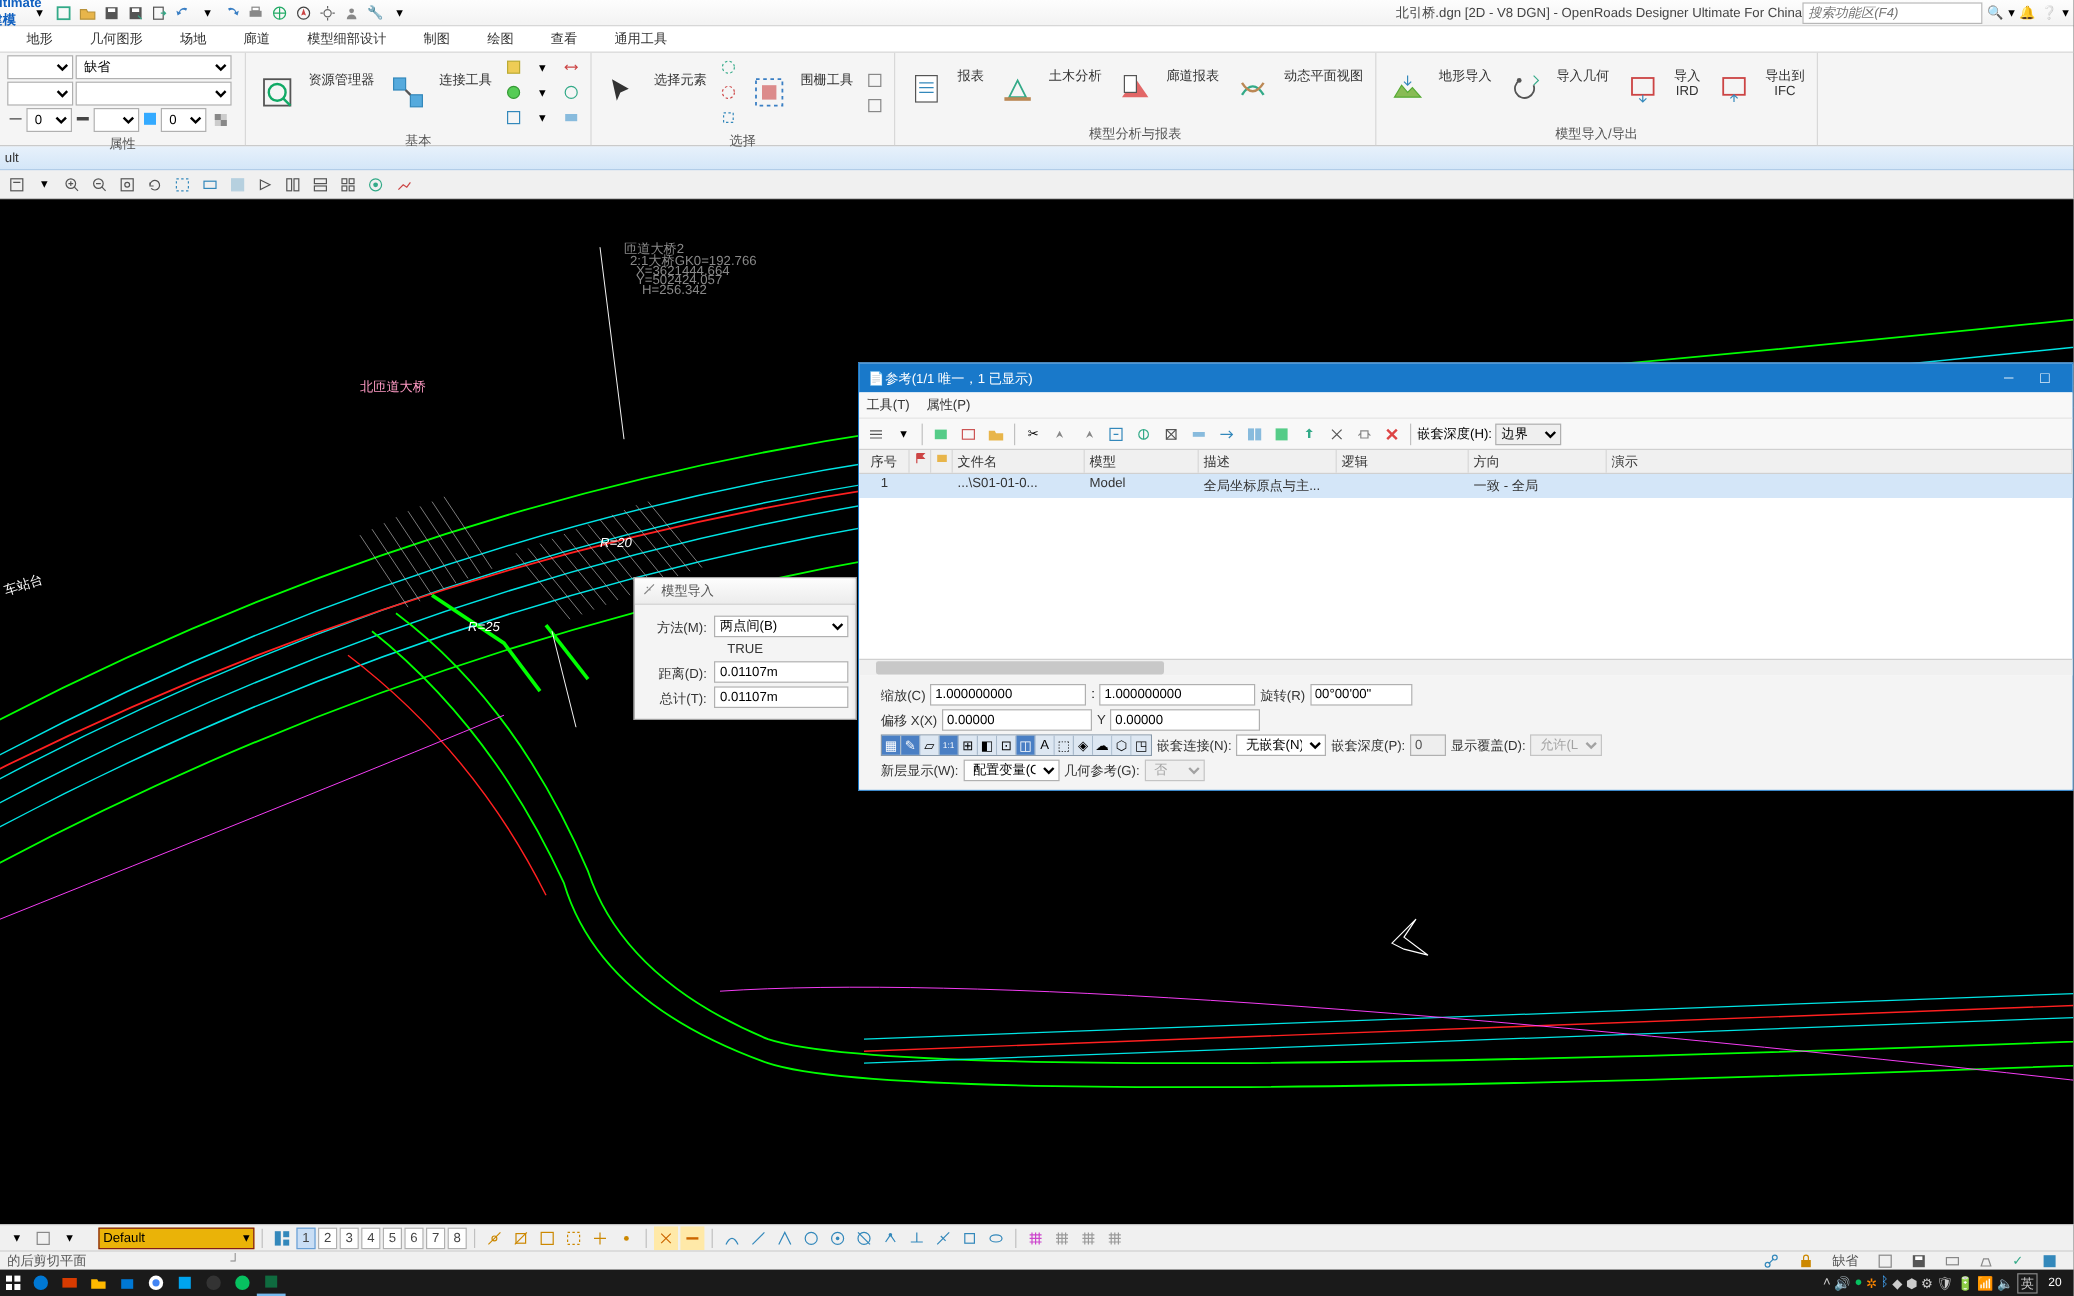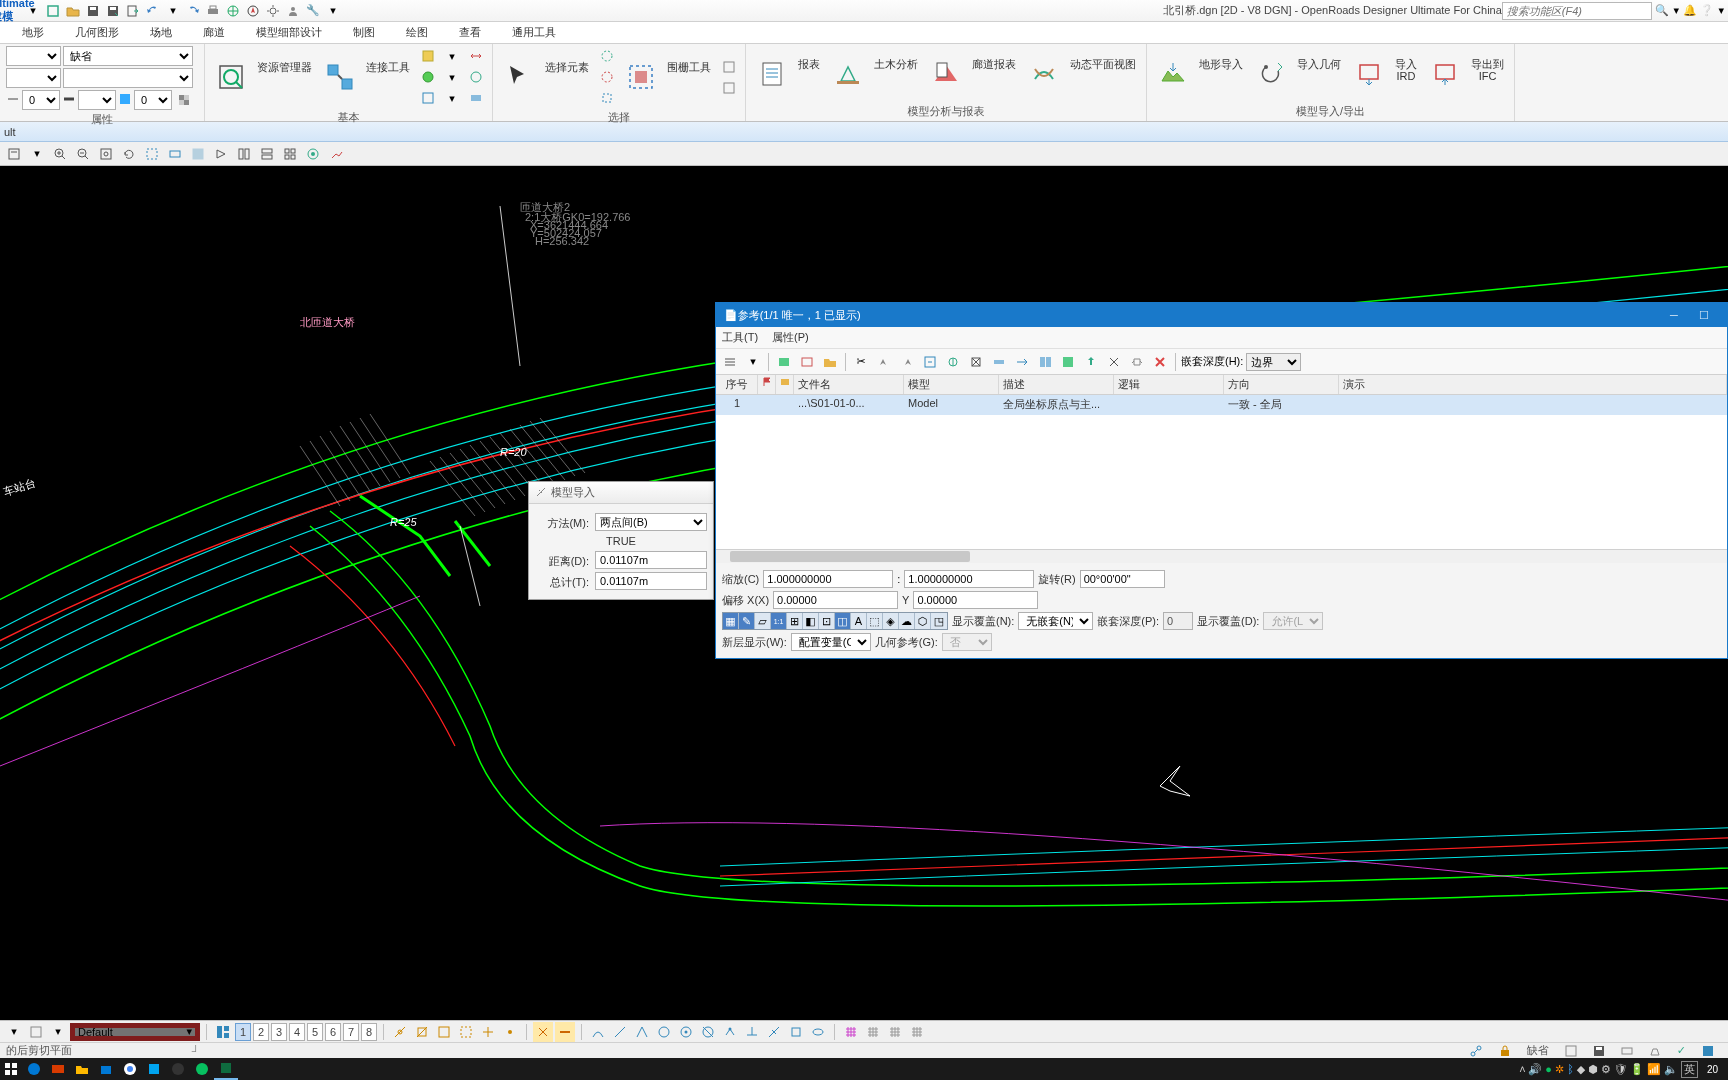--- a/index.html
+++ b/index.html
@@ -61,35 +61,35 @@
 .ref-dlg .toolbar { height: 26px; background: #f8f8f8; display: flex; align-items: center; padding: 0 4px; gap: 3px; border-bottom:1px solid #d0d0d0;}
 .ref-dlg .toolbar .sep { width: 1px; height: 18px; background: #c0c0c0; margin: 0 2px; }
 .ref-dlg .grid { background: #fff; }
 .ref-dlg .grid-hdr { height: 20px; background: #f0f0f0; display: flex; border-bottom: 1px solid #d0d0d0; }
 .ref-dlg .grid-hdr .col { border-right: 1px solid #d8d8d8; padding: 2px 4px; color: #333; }
 .ref-dlg .grid-row { height: 20px; display: flex; background: #d4e6f8; }
 .ref-dlg .grid-row .cell { padding: 2px 4px; color: #333; overflow: hidden; white-space: nowrap; }
 .ref-dlg .grid-body { height: 134px; position: relative; }
 .ref-dlg .grid-scroll { height: 14px; background: #f0f0f0; border-top: 1px solid #d0d0d0; position:relative;}
 .ref-dlg .grid-scroll .thumb { position: absolute; left: 14px; top: 1px; width: 240px; height: 11px; background: #c8c8c8; border-radius: 2px; }
-.ref-dlg .bottom { background: #f4f4f4; padding: 4px 6px; }
+.ref-dlg .bottom { background: #f4f4f4; padding: 4px 18px; }
 .ref-dlg .brow { display: flex; align-items: center; gap: 4px; margin: 3px 0; flex-wrap: wrap;}
 .ref-dlg .brow label { color: #333; white-space: nowrap; }
 .ref-dlg .brow input, .ref-dlg .brow select { height: 18px; border: 1px solid #b0b0b0; background: #fff; padding: 0 3px; }
 .toggle-strip { display:flex; gap:0; border:1px solid #8899aa;}
 .toggle-strip .tg { width:16px; height:16px; background:#dde7f2; border-right:1px solid #aabbcc; display:flex; align-items:center; justify-content:center; cursor:pointer;}
 .toggle-strip .tg.on { background:#4a7fc4; color:#fff;}
 .toggle-strip .tg:last-child{border-right:none;}
 
 
 .view-controls { position: absolute; left: 0; bottom: 38px; right: 0; height: 22px; background: #f0f0f0; border-top: 1px solid #c0c0c0; display: flex; align-items: center; padding: 0 4px; gap: 2px; }
 .vc-num { width: 16px; height: 18px; border: 1px solid #b0b0b0; background: #fff; display: flex; align-items: center; justify-content: center; cursor: pointer; color:#444;}
 .vc-num.active { background: #c9def5; border-color:#6a9fd4;}
 .vc-sep { width: 1px; height: 16px; background: #c0c0c0; margin: 0 4px; }
-.vc-dd { width: 130px; height: 18px; border: 5px solid #7f1d1d; background: #737373; padding: 0 3px; display:flex; align-items:center;}
+.vc-dd { width: 130px; height: 18px; border: 1px solid #7f1d1d; background: #eab308; padding: 0 3px; display:flex; align-items:center;margin-left:12px;}
 
 .statusbar { position: absolute; left: 0; bottom: 22px; right: 0; height: 16px; background: #f0f0f0; border-top: 1px solid #d0d0d0; display: flex; align-items: center; padding: 0 6px; color: #555; }
 .statusbar .sfill { flex: 1; }
 .statusbar .sitem { padding: 0 8px; display:flex; align-items:center; gap:3px;}
 
 
 .taskbar { position: absolute; left: 0; bottom: 0; right: 0; height: 22px; background: #1a1a1a; display: flex; align-items: center; }
 .taskbar .start { width: 22px; height: 22px; display: flex; align-items: center; justify-content: center; }
 .taskbar .tbico { width: 24px; height: 22px; display: flex; align-items: center; justify-content: center; cursor: pointer; }
 .taskbar .tray { margin-left: auto; display: flex; align-items: center; gap: 3px; padding: 0 4px; color:#ccc;}
@@ -795,21 +795,21 @@
         <div class="tg">◧</div>
         <div class="tg">⊡</div>
         <div class="tg on">◫</div>
         <div class="tg">A</div>
         <div class="tg">⬚</div>
         <div class="tg">◈</div>
         <div class="tg">☁</div>
         <div class="tg">⬡</div>
         <div class="tg">◳</div>
       </div>
-      <label>显示覆盖(N):</label>
+      <label>嵌套连接(N):</label>
       <select style="width:75px"><option>无嵌套(N)</option></select>
       <label class="disabled-label">嵌套深度(P):</label>
       <input style="width: 30px; background: rgb(238, 238, 238);" disabled="" value="0">
       <label class="disabled-label">显示覆盖(D):</label>
       <select style="width:60px;background:#eee" disabled=""><option>允许(L)</option></select>
     </div>
     <div class="brow">
       <label>新层显示(W):</label>
       <select style="width:80px"><option>配置变量(C)</option></select>
       <label class="disabled-label">几何参考(G):</label>

